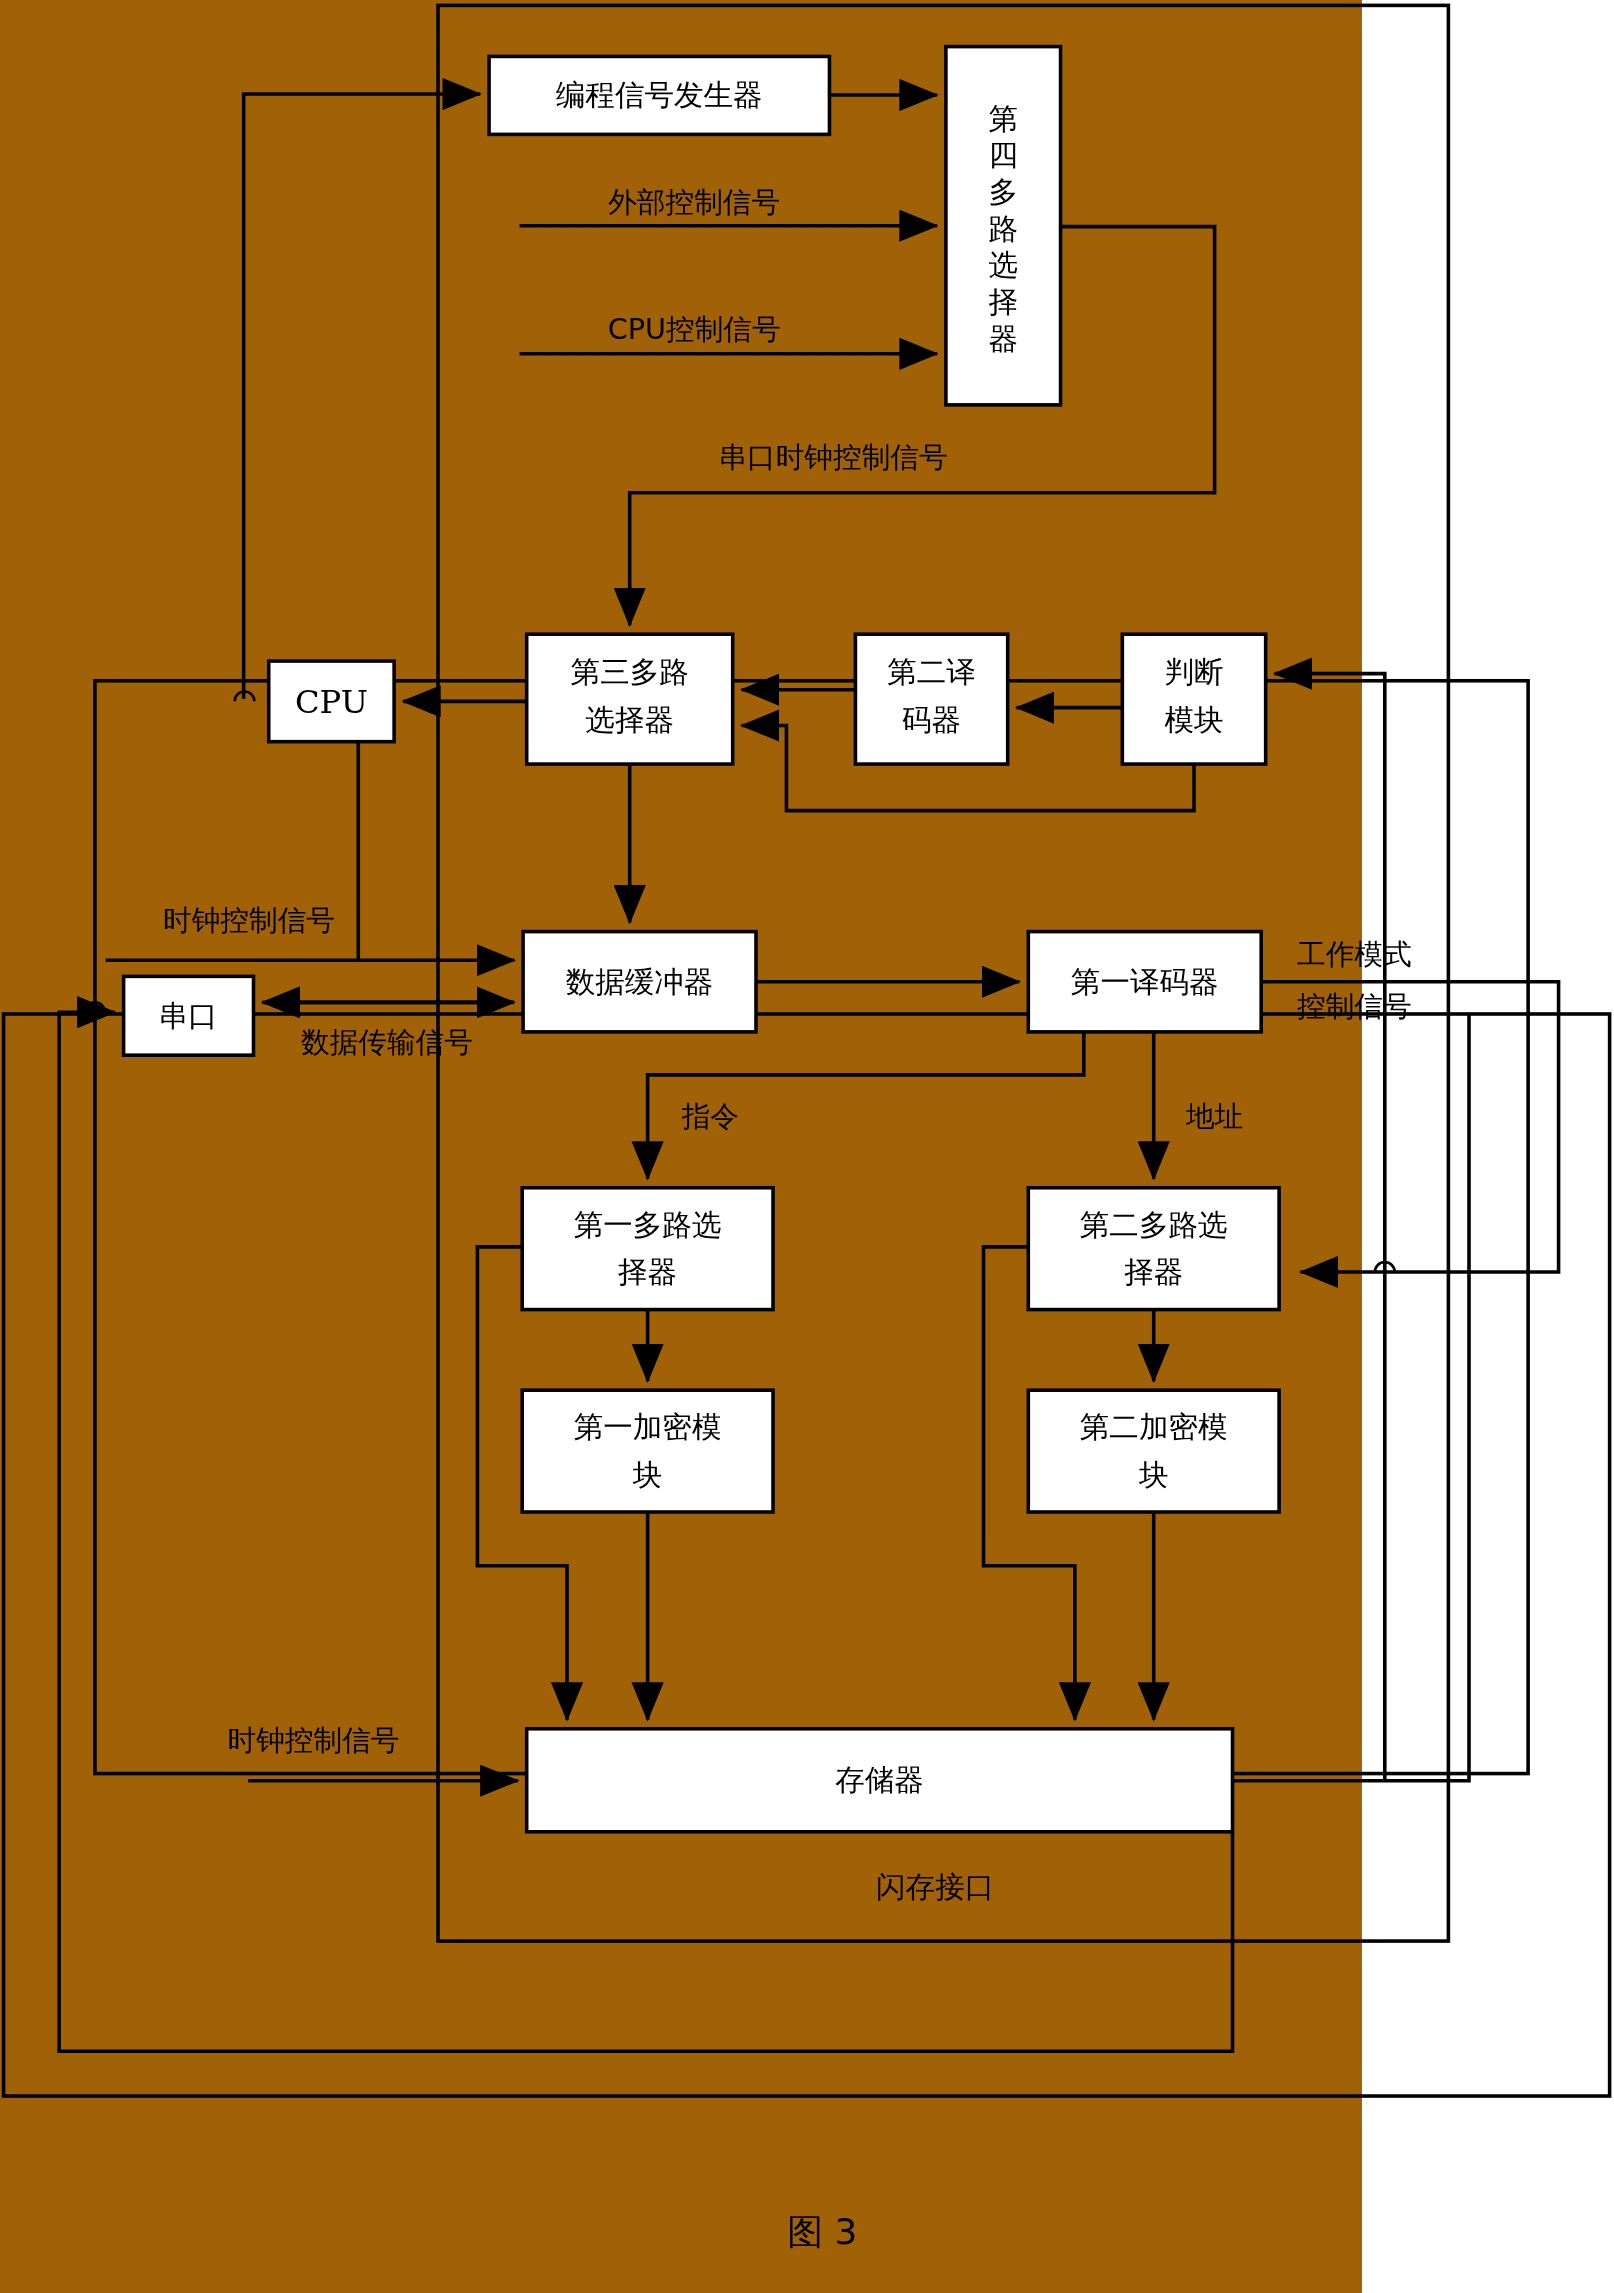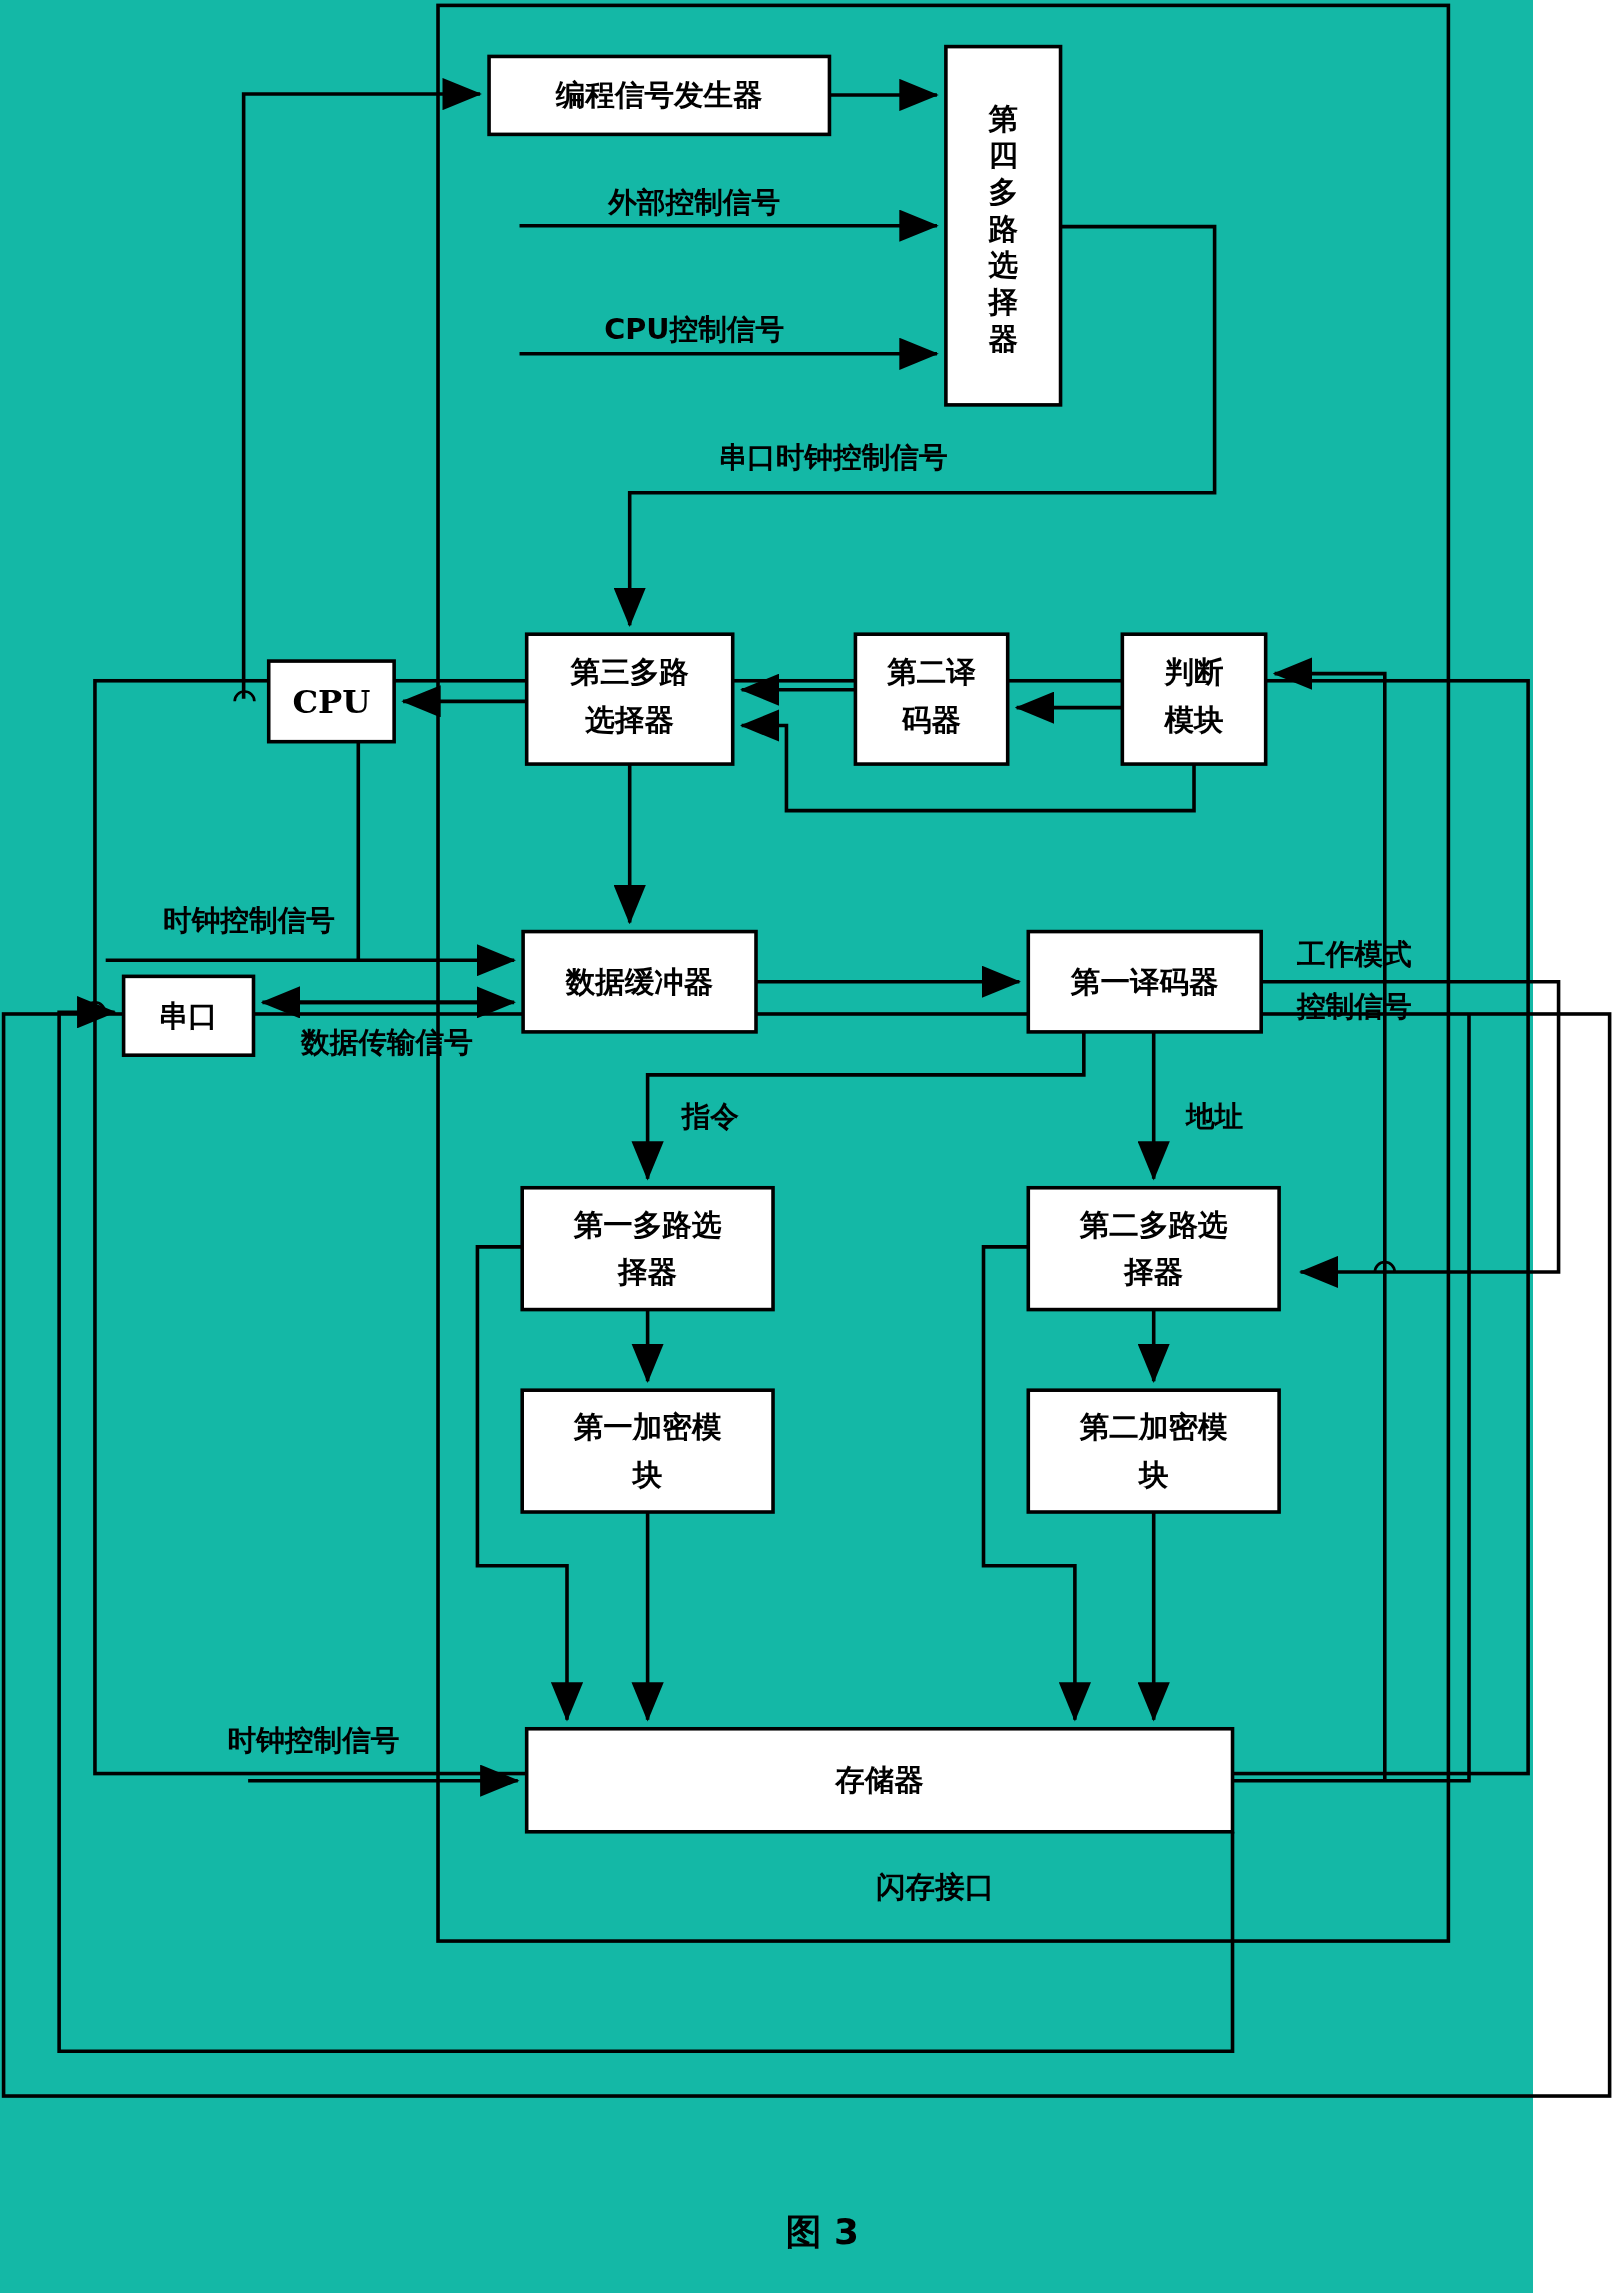--- a/index.html
+++ b/index.html
@@ -8,24 +8,23 @@
     background: #ffffff;
   }
   body {
     width: 1615px;
     height: 2294px;
     font-family: "DejaVu Sans", "Liberation Sans", sans-serif;
     overflow: hidden;
   }
   #figure-root {
     position: relative;
-    width: 1533px;
+    width: 1362px;
     height: 2294px;
-    background: #14b8a6;
-    font-weight: bold;
+    background: #a16207;
   }
   svg#diagram {
     position: absolute;
     top: 0;
     left: 0;
     width: 1615px;
     height: 2294px;
     display: block;
   }
   .box-rect {

